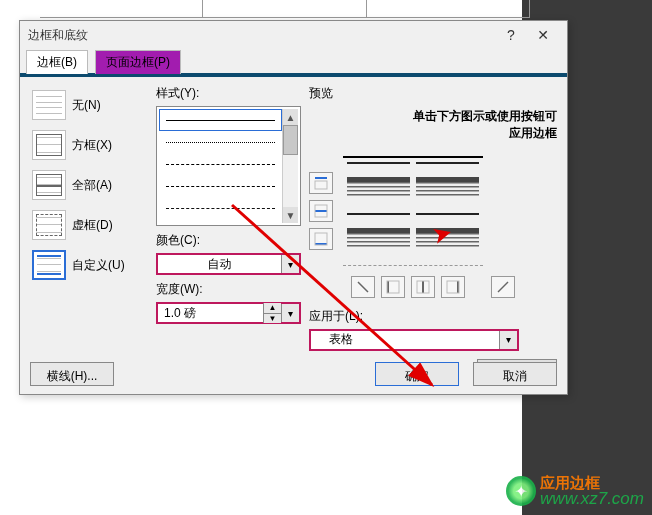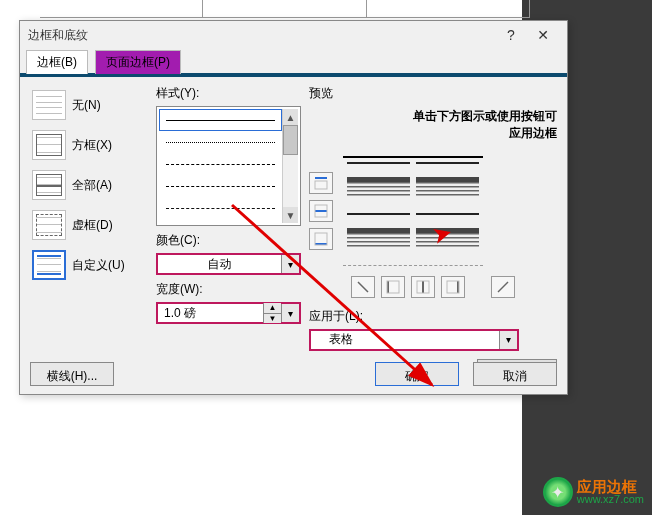--- a/index.html
+++ b/index.html
@@ -222,21 +222,21 @@
   }
   .wm-logo {
     width:30px;height:30px;border-radius:50%;
     background:radial-gradient(circle,#7cf07c 40%,#1ab14a 70%);
     border:2px solid #1ab14a;
     display:flex;align-items:center;justify-content:center;
     color:#fff; font-size:16px;
   }
   .wm-text { display:flex;flex-direction:column;line-height:1;}
   .wm-cn { color:#ff7a00; font-weight:bold; font-size:15px;}
-  .wm-url { color:#1ab14a; font-size:11px;}
+  .wm-url { color:#1ab14a; font-size:17px;font-style:italic;}
   .field-group { margin-top:6px; }
 </style>
 </head>
 <body>
 
 <div class="backdrop-dark"></div>
 <div class="table-frag">
   <div></div>
     <div></div>
     <div></div>

